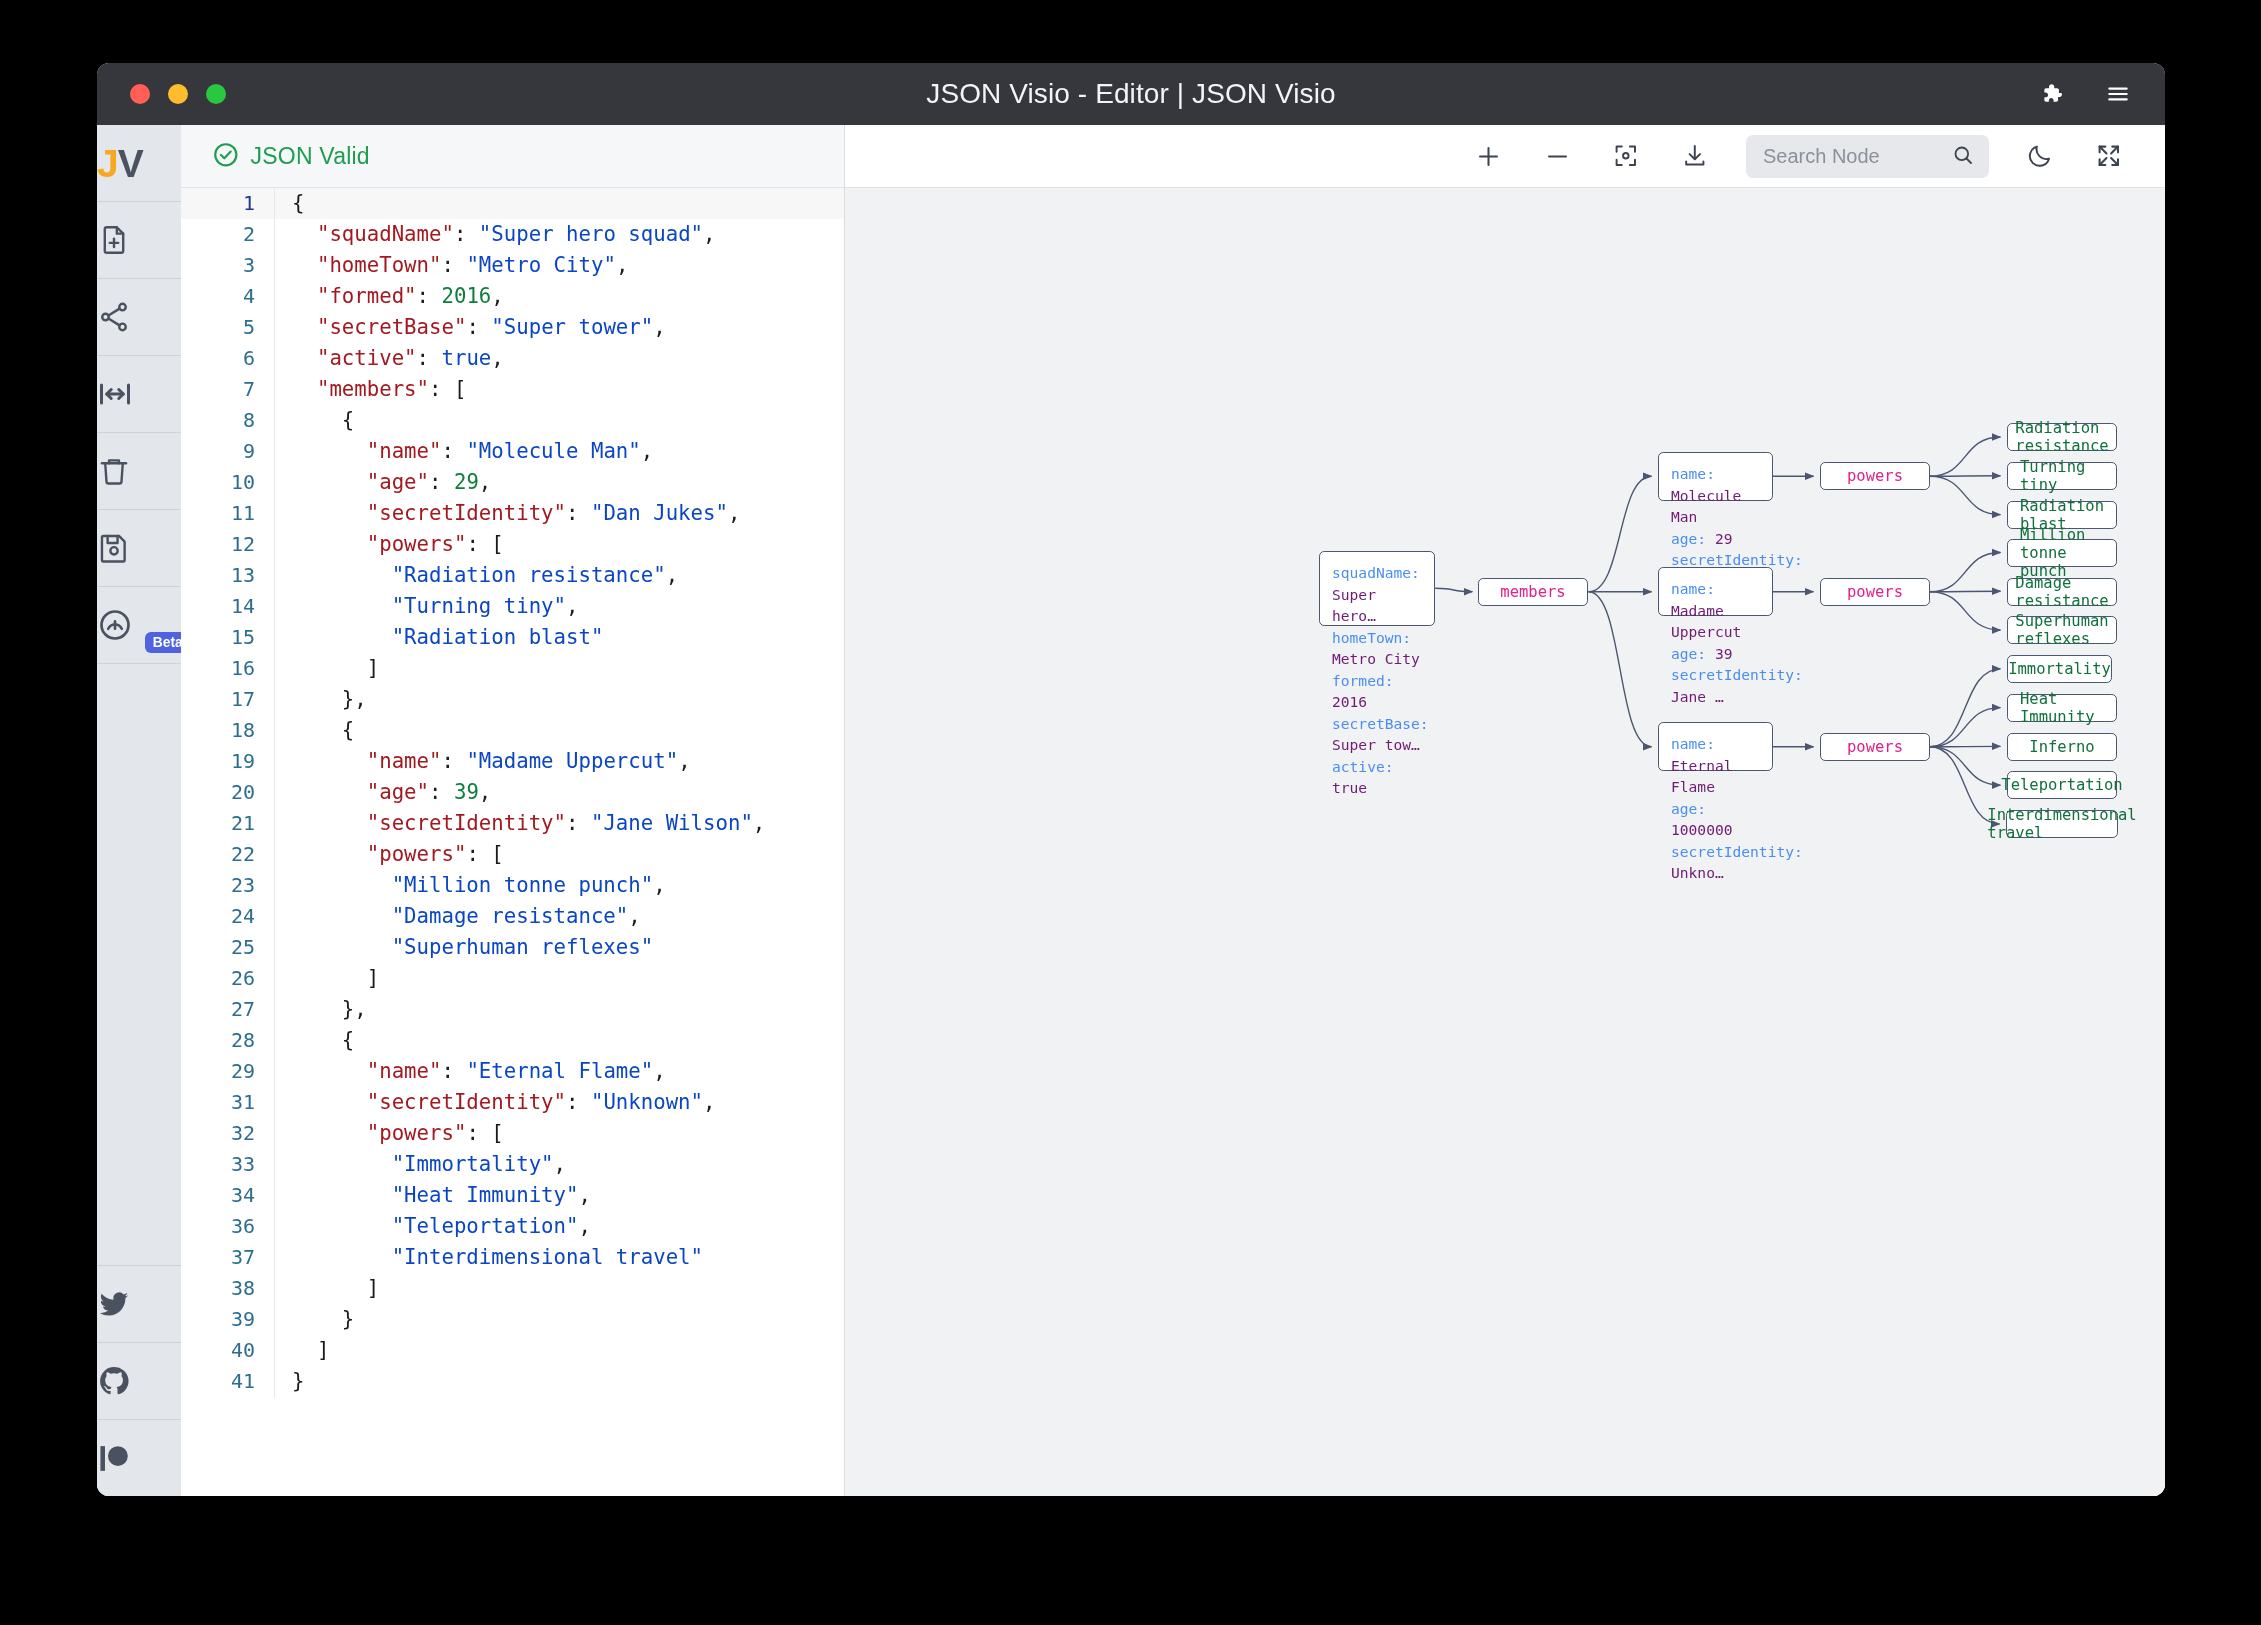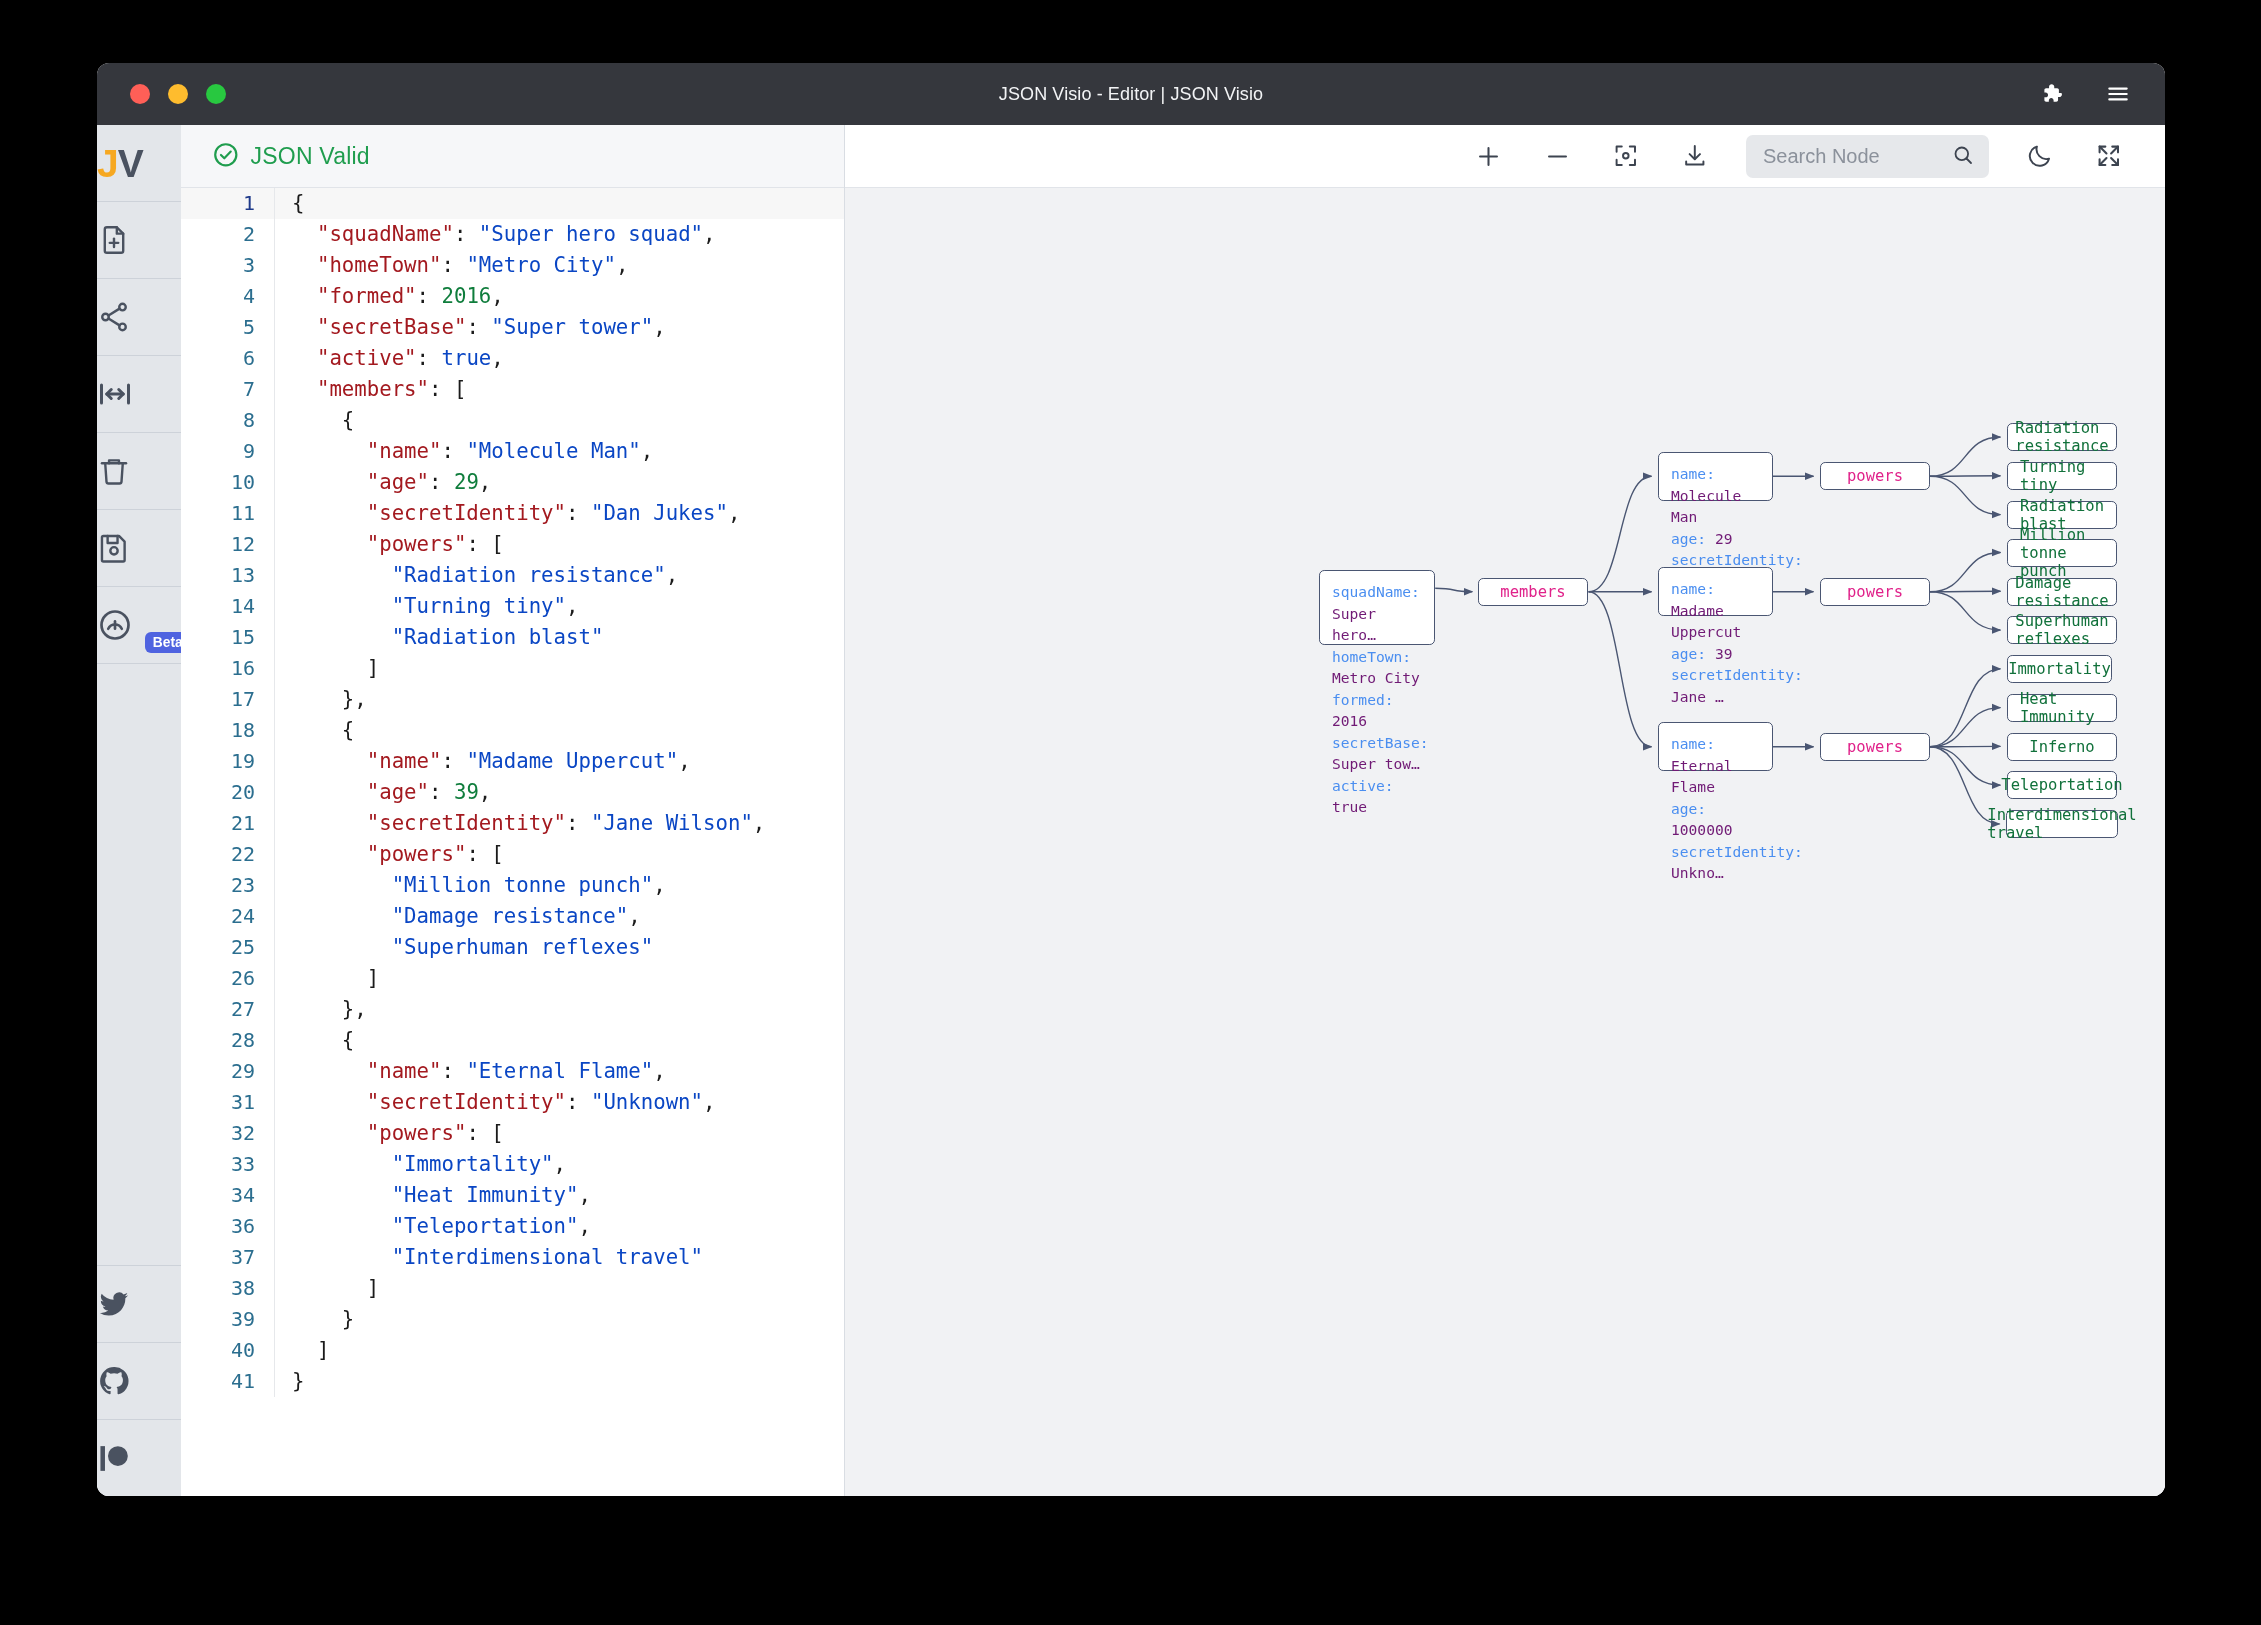--- a/index.html
+++ b/index.html
@@ -40,21 +40,21 @@
   }
   .traffic { width: 20px; height: 20px; border-radius: 50%; display:block; }
   .tl-red    { background: #ff5f57; }
   .tl-yellow { background: #febc2e; }
   .tl-green  { background: #28c840; }
 
   #window-title {
     flex: 1;
     text-align: center;
     color: #f3f4f6;
-    font-size: 18px;
+    font-size: 28px;
     letter-spacing: 0.1px;
   }
   .title-right {
     position: absolute;
     right: 34px; top: 0; bottom: 0;
     display: flex; align-items: center; gap: 41px;
   }
   .title-right svg { display: block; }
 
   
@@ -502,21 +502,21 @@
             <path d="M 1259 334.5 C 1304.1 334.5, 1295.9 379, 1341 379" fill="none" stroke="#4a5672" stroke-width="1.6" marker-end="url(#arw)"></path>
             <path d="M 1259 468.5 C 1304.1 468.5, 1295.9 423, 1341 423" fill="none" stroke="#4a5672" stroke-width="1.6" marker-end="url(#arw)"></path>
             <path d="M 1259 468.5 C 1304.1 468.5, 1295.9 468, 1341 468" fill="none" stroke="#4a5672" stroke-width="1.6" marker-end="url(#arw)"></path>
             <path d="M 1259 468.5 C 1304.1 468.5, 1295.9 513, 1341 513" fill="none" stroke="#4a5672" stroke-width="1.6" marker-end="url(#arw)"></path>
             <path d="M 1259 648.5 C 1304.1 648.5, 1295.9 558, 1341 558" fill="none" stroke="#4a5672" stroke-width="1.6" marker-end="url(#arw)"></path>
             <path d="M 1259 648.5 C 1304.1 648.5, 1295.9 603, 1341 603" fill="none" stroke="#4a5672" stroke-width="1.6" marker-end="url(#arw)"></path>
             <path d="M 1259 648.5 C 1304.1 648.5, 1295.9 648, 1341 648" fill="none" stroke="#4a5672" stroke-width="1.6" marker-end="url(#arw)"></path>
             <path d="M 1259 648.5 C 1304.1 648.5, 1295.9 693, 1341 693" fill="none" stroke="#4a5672" stroke-width="1.6" marker-end="url(#arw)"></path>
             <path d="M 1259 648.5 C 1303.55 648.5, 1295.45 738, 1340 738" fill="none" stroke="#4a5672" stroke-width="1.6" marker-end="url(#arw)"></path>
           </svg>
-      <div class="node node-obj" style="left: 474px; top: 363px; width: 116px; height: 75px; margin-top: 19px;">
+      <div class="node node-obj" style="left: 474px; top: 363px; width: 116px; height: 75px;">
             <div><span class="key">squadName: </span><span class="val">Super hero…</span></div>
             <div><span class="key">homeTown: </span><span class="val">Metro City</span></div>
             <div><span class="key">formed: </span><span class="val">2016</span></div>
             <div><span class="key">secretBase: </span><span class="val">Super tow…</span></div>
             <div><span class="key">active: </span><span class="val">true</span></div>
           </div>
           <div class="node node-parent" style="left: 633px; top: 390px; width: 110px; height: 28.4px;">
             <span>members</span>
           </div>
           <div class="node node-obj" style="left: 813px; top: 264px; width: 115px; height: 49px;">

